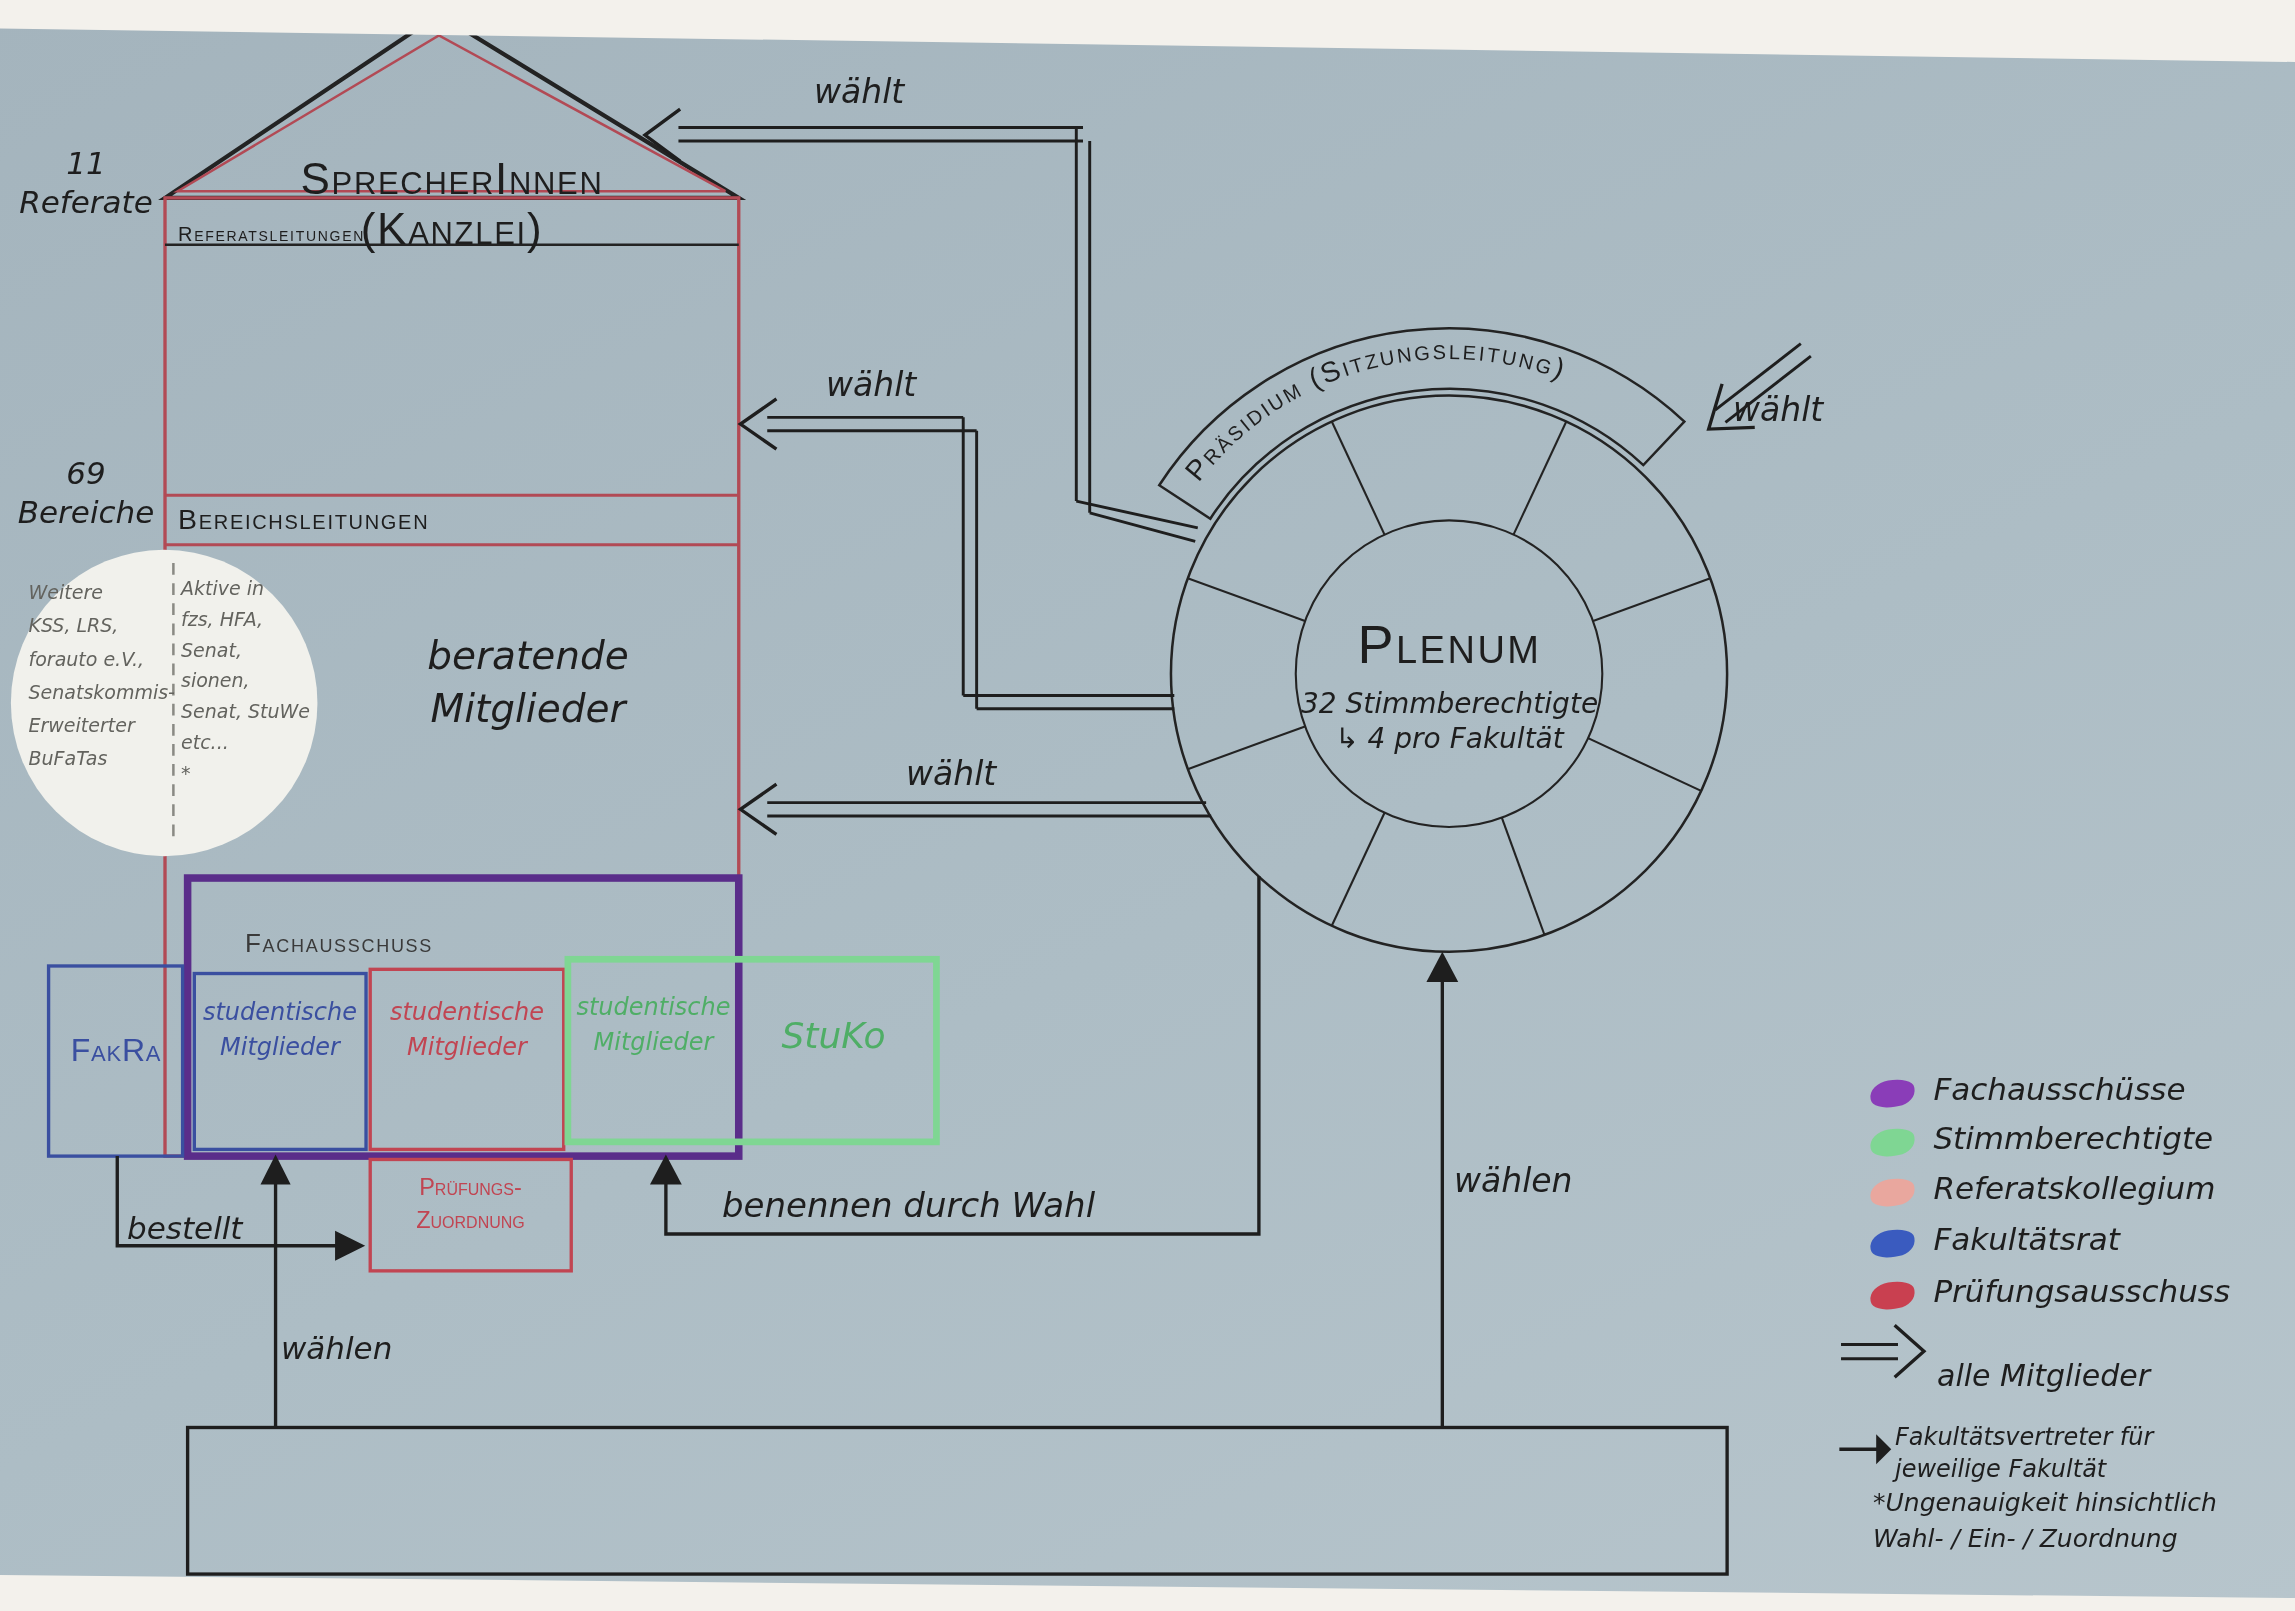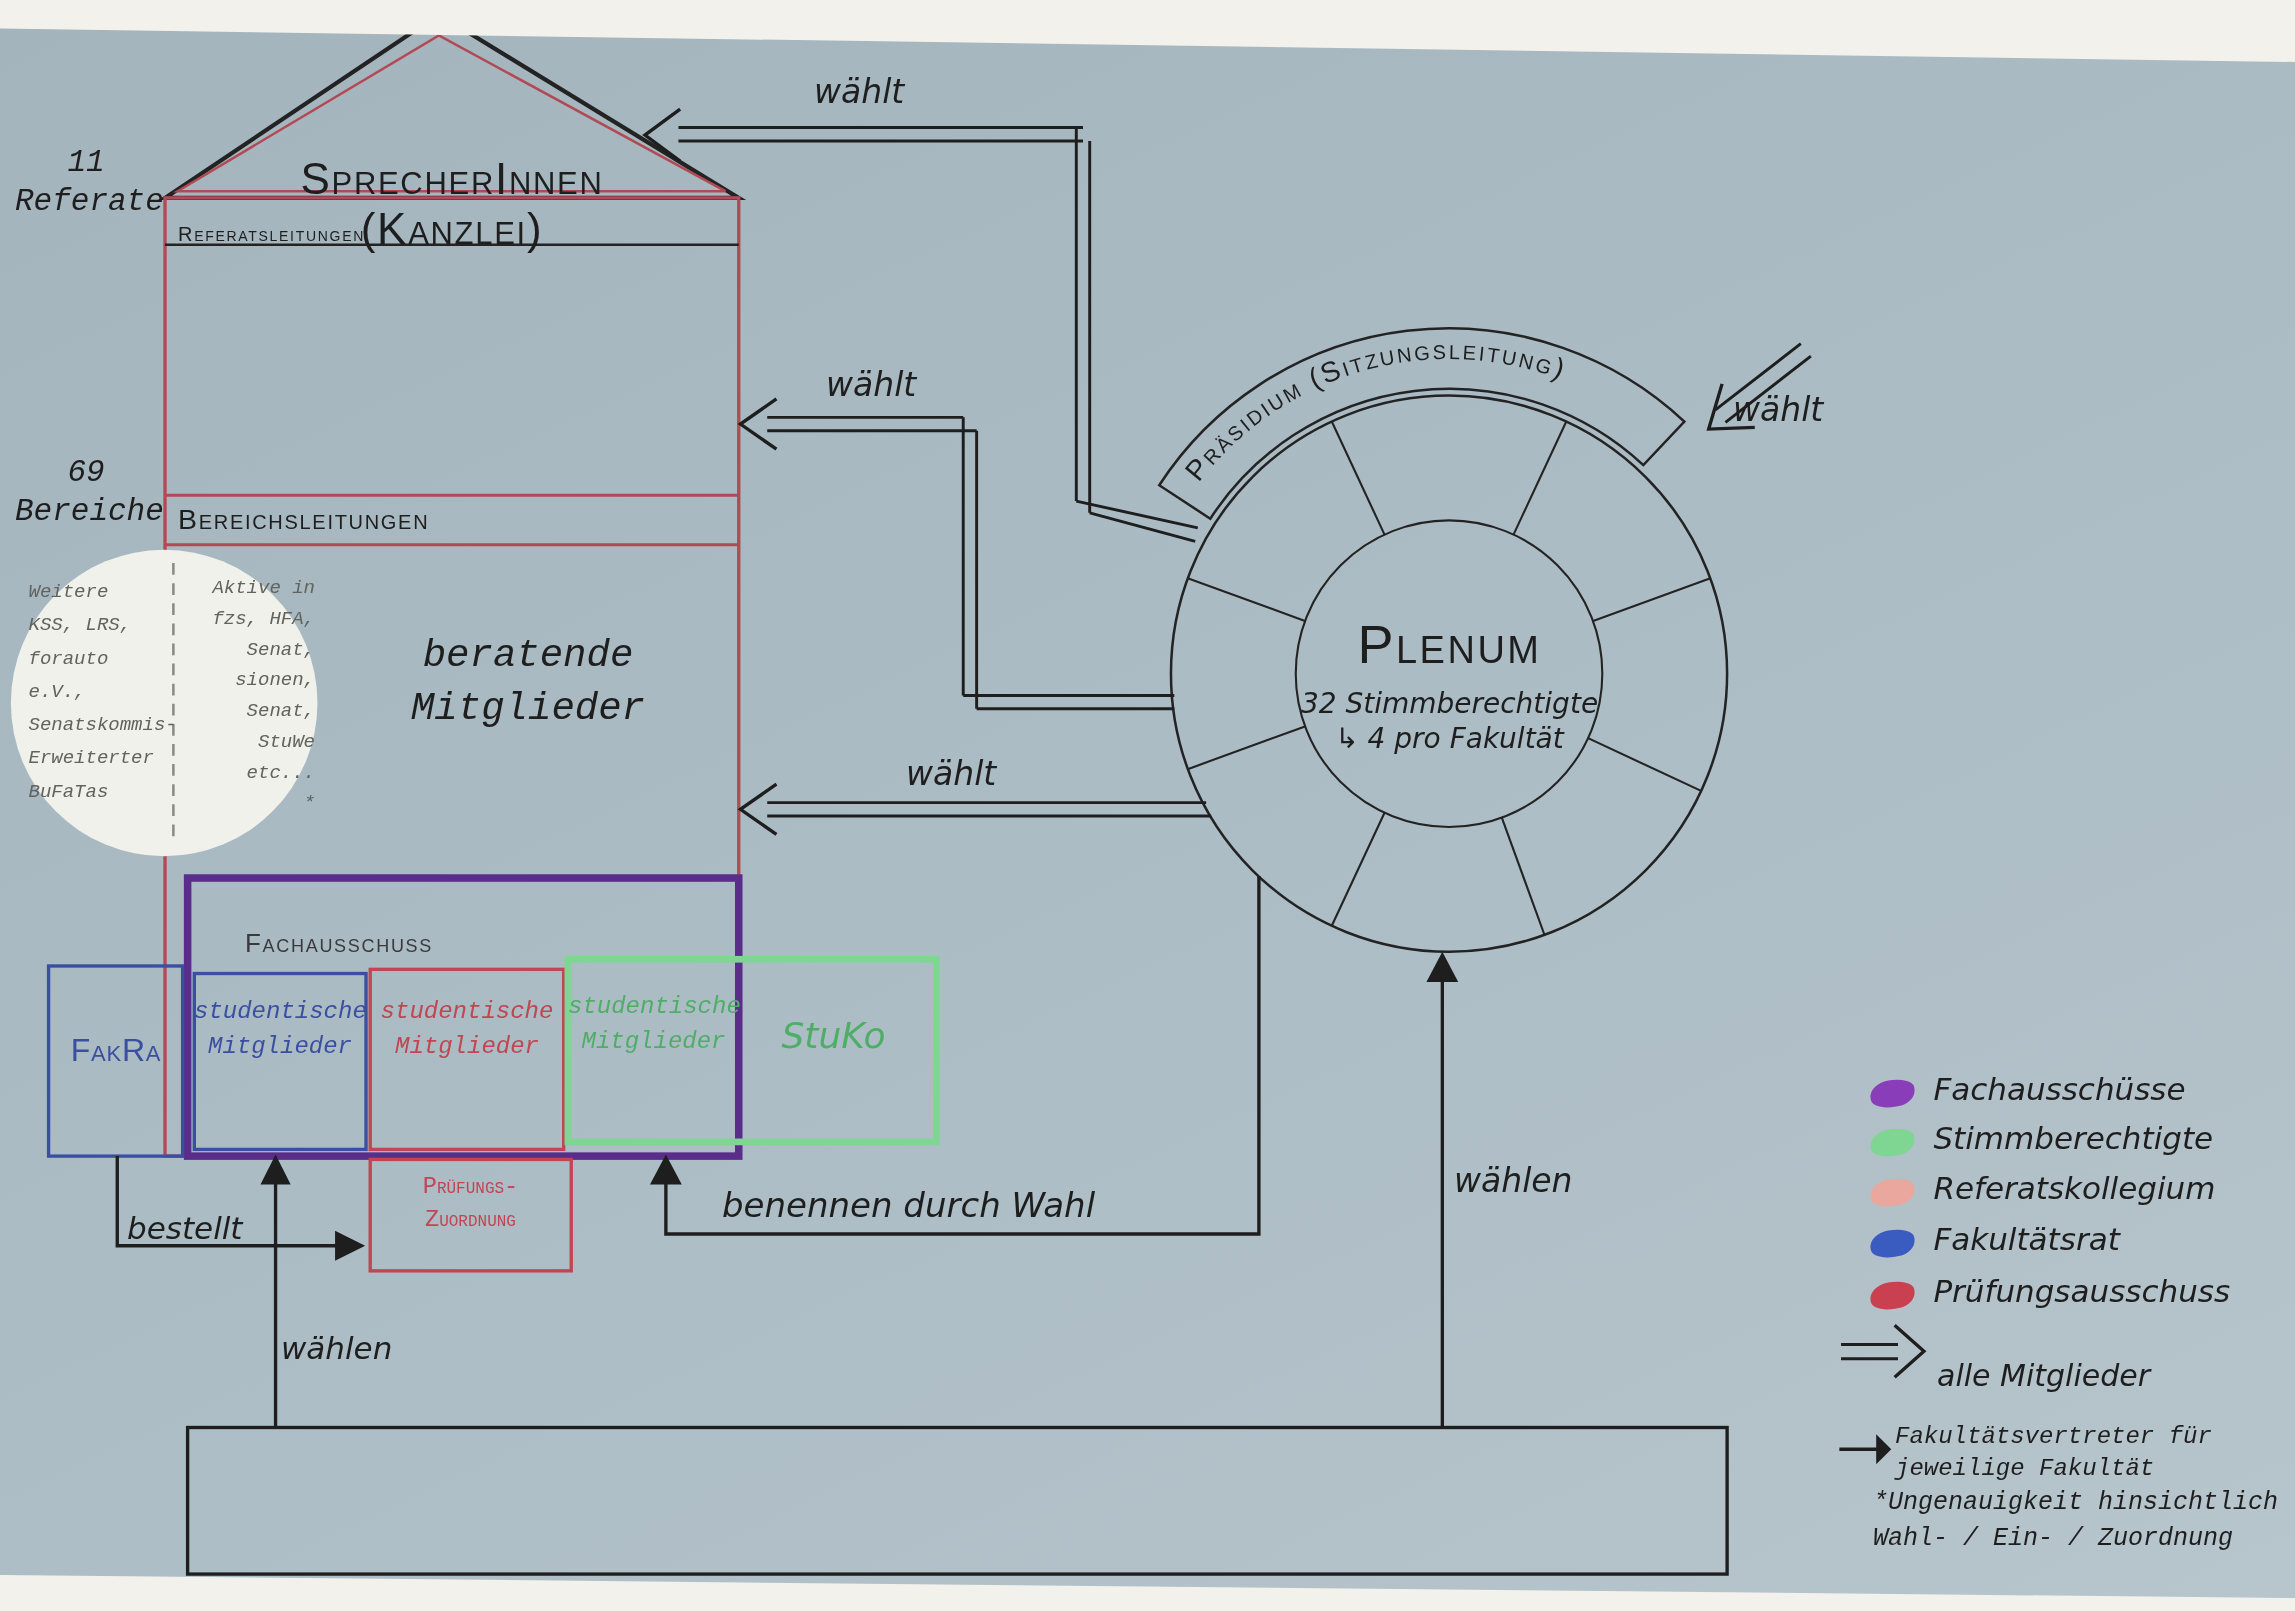--- a/index.html
+++ b/index.html
@@ -5,21 +5,21 @@
   html,body{margin:0;padding:0;background:#f3f1ec;}
   .photo{position:relative;width:2295px;height:1612px;overflow:hidden;background:#f3f1ec;
          font-family:"Liberation Sans",sans-serif;}
   .board{position:absolute;inset:0;
          background:linear-gradient(155deg,#a4b4bd 0%,#adbdc5 55%,#b7c5cc 100%);
          clip-path:polygon(0px 28.5px,2295px 62px,2295px 1598px,0px 1575px);}
   svg{position:absolute;left:0;top:0;}
   .t{position:absolute;color:#1e1e1e;}
   .hand{font-family:"DejaVu Sans",sans-serif;font-style:italic;}
   .sc{font-variant:small-caps;font-family:"Liberation Sans",sans-serif;}
-  .pre{white-space:pre-line;font-family:Liberation Mono, monospace;}
+  .pre{white-space:pre-line;}
   .ctr{text-align:center;}
   .legend-row{position:absolute;display:flex;align-items:flex-end;gap:18.4px;}
   .blob{display:inline-block;width:45px;height:27px;flex:0 0 auto;
         border-radius:50% 60% 45% 55% / 60% 45% 60% 45%;transform:rotate(-10deg);}
   .legend-label{font-family:"DejaVu Sans",sans-serif;font-style:italic;font-size:31px;color:#1e1e1e;}
   .note{color:#63635e;}
 </style>
 </head>
 <body>
 
@@ -138,21 +138,21 @@
 <div class="t sc" style="left:178px;top:503px;font-size:28.5px;letter-spacing:1.7px;">Bereichsleitungen</div>
 <div class="t hand pre ctr" style="left:352px;top:630px;width:352px;font-size:39px;line-height:1.35;">beratende
 Mitglieder</div>
 
 <div class="t hand pre note" style="left:28.5px;top:576px;width:144px;font-size:19px;line-height:1.75;">Weitere
 KSS, LRS,
 forauto e.V.,
 Senatskommis-
 Erweiterter
 BuFaTas</div>
-<div class="t hand pre note" style="left:181px;top:573px;width:134px;font-size:19px;line-height:1.62;text-align:right;">Aktive in
+<div class="t hand pre note" style="left:181px;top:573px;width:134px;font-size:19px;line-height:1.62;">Aktive in
 fzs, HFA,
 Senat,
 sionen,
 Senat, StuWe
 etc...
 *</div>
 
 <div class="t sc" style="left:245px;top:928px;font-size:26px;letter-spacing:1.7px;color:#3a3a3a;">Fachausschuss</div>
 <div class="t hand pre ctr" style="left: 194px; top: 995px; width: 172px; font-size: 24px; line-height: 1.45; color: rgb(58, 79, 160);">studentische
 Mitglieder</div>

